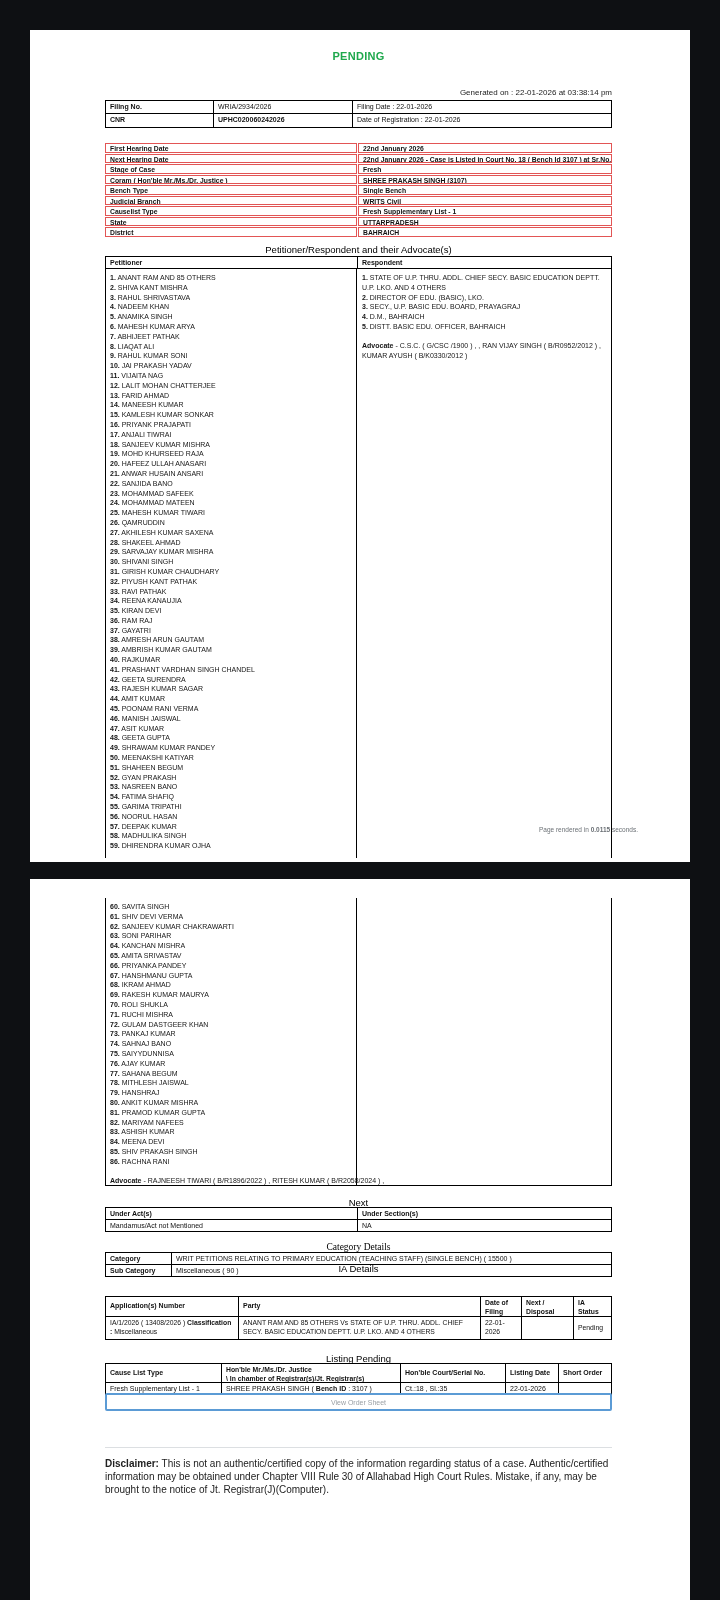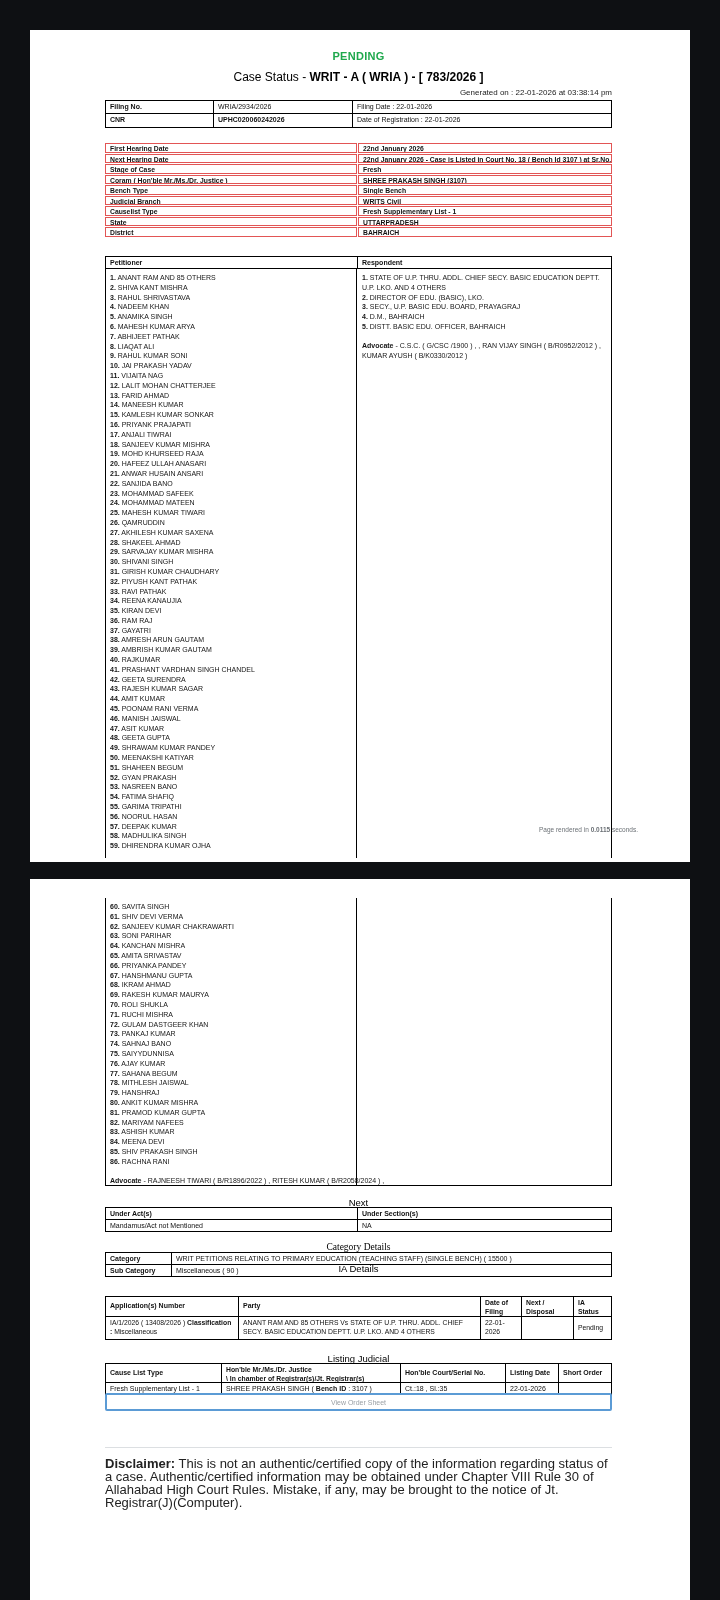--- a/index.html
+++ b/index.html
@@ -60,35 +60,32 @@
   .page-note{font-size:6.5px;color:var(--gray);text-align:right;}
   .page-note b{font-weight:bold;}
 
   
   .order-btn{
     width:507px;height:18px;border:2px solid var(--blue);border-radius:2px;
     background:#fff;color:#9aa0a6;font-size:7px;line-height:14px;text-align:center;
     font-family:"Liberation Sans","DejaVu Sans",sans-serif;cursor:pointer;display:block;
   }
   .rule{border-top:1px solid #dcdfe2;width:507px;}
-  .disclaimer{font-size:13px;line-height:13px;color:#222;}
+  .disclaimer{font-size:10px;line-height:13px;color:#222;}
   .disclaimer b{font-weight:bold;}
   .small-cell{font-size:6.8px;line-height:8.5px;}
   .nowrap{white-space:nowrap;}
 </style>
 </head>
 <body>
 
 <div class="page" id="page1">
 
   <div class="abs content-x center banner" style="top:20px;">PENDING</div>
 
-  <div class="abs content-x center title" style="top:40px;">
-    <span>Case Status - </span><b>WRIT - A ( WRIA ) - [ 783/2026 ]</b>
-  </div>
 
   <div class="abs content-x generated" style="top:58px;">Generated on : 22-01-2026 at 03:38:14 pm</div>
 
   <div class="abs content-x btable" style="top:70px;">
     <div class="brow" style="height:13px;">
       <div class="bcell bold" style="width:108px;">Filing No.</div>
       <div class="bcell" style="width:139px;">WRIA/2934/2026</div>
       <div class="bcell" style="flex:1;">Filing Date : 22-01-2026</div>
     </div>
     <div class="brow" style="height:13px;">
@@ -131,20 +128,21 @@
       <div class="red-row">
         <div class="red-cell red-label">State</div>
         <div class="red-cell red-value">UTTARPRADESH</div>
       </div>
       <div class="red-row">
         <div class="red-cell red-label">District</div>
         <div class="red-cell red-value">BAHRAICH</div>
       </div>
     </div>
 
+  <div class="abs content-x sec-head" style="top:214px;">Petitioner/Respondent and their Advocate(s)</div>
 
   <div class="abs content-x party-head" style="top:226px;">
     <div class="ph-l">Petitioner</div>
     <div class="ph-r">Respondent</div>
   </div>
 
   <div class="abs content-x party-body" style="top:239px;height:589px;">
     <div class="party-col-l" id="pet-list-1">
         <div class="pitem"><b>1.</b> ANANT RAM AND 85 OTHERS</div>
         <div class="pitem"><b>2.</b> SHIVA KANT MISHRA</div>
@@ -305,21 +303,21 @@
       <div class="bcell small-cell" style="width:133px;">
         <span>IA/1/2026 ( 13408/2026 ) </span><b>Classification :</b><span> Miscellaneous</span>
       </div>
       <div class="bcell small-cell" style="width:242px;">ANANT RAM AND 85 OTHERS Vs STATE OF U.P. THRU. ADDL. CHIEF SECY. BASIC EDUCATION DEPTT. U.P. LKO. AND 4 OTHERS</div>
       <div class="bcell small-cell" style="width:41px;">22-01-2026</div>
       <div class="bcell small-cell" style="width:52px;"></div>
       <div class="bcell small-cell" style="flex:1;padding-top:7px;">Pending</div>
     </div>
   </div>
 
-  <div class="abs content-x sec-head" style="top:474px;">Listing Judicial</div>
+  <div class="abs content-x sec-head" style="top:474px;">Listing Pending</div>
 
   <div class="abs content-x btable" style="top:484px;">
     <div class="brow" style="height:19px;">
       <div class="bcell bold" style="width:116px;padding-top:5px;">Cause List Type</div>
       <div class="bcell bold small-cell" style="width:179px;">
         <div>Hon'ble Mr./Ms./Dr. Justice</div>
         <div>\ In chamber of Registrar(s)/Jt. Registrar(s)</div>
       </div>
       <div class="bcell bold" style="width:105px;padding-top:5px;">Hon'ble Court/Serial No.</div>
       <div class="bcell bold" style="width:53px;padding-top:5px;">Listing Date</div>

